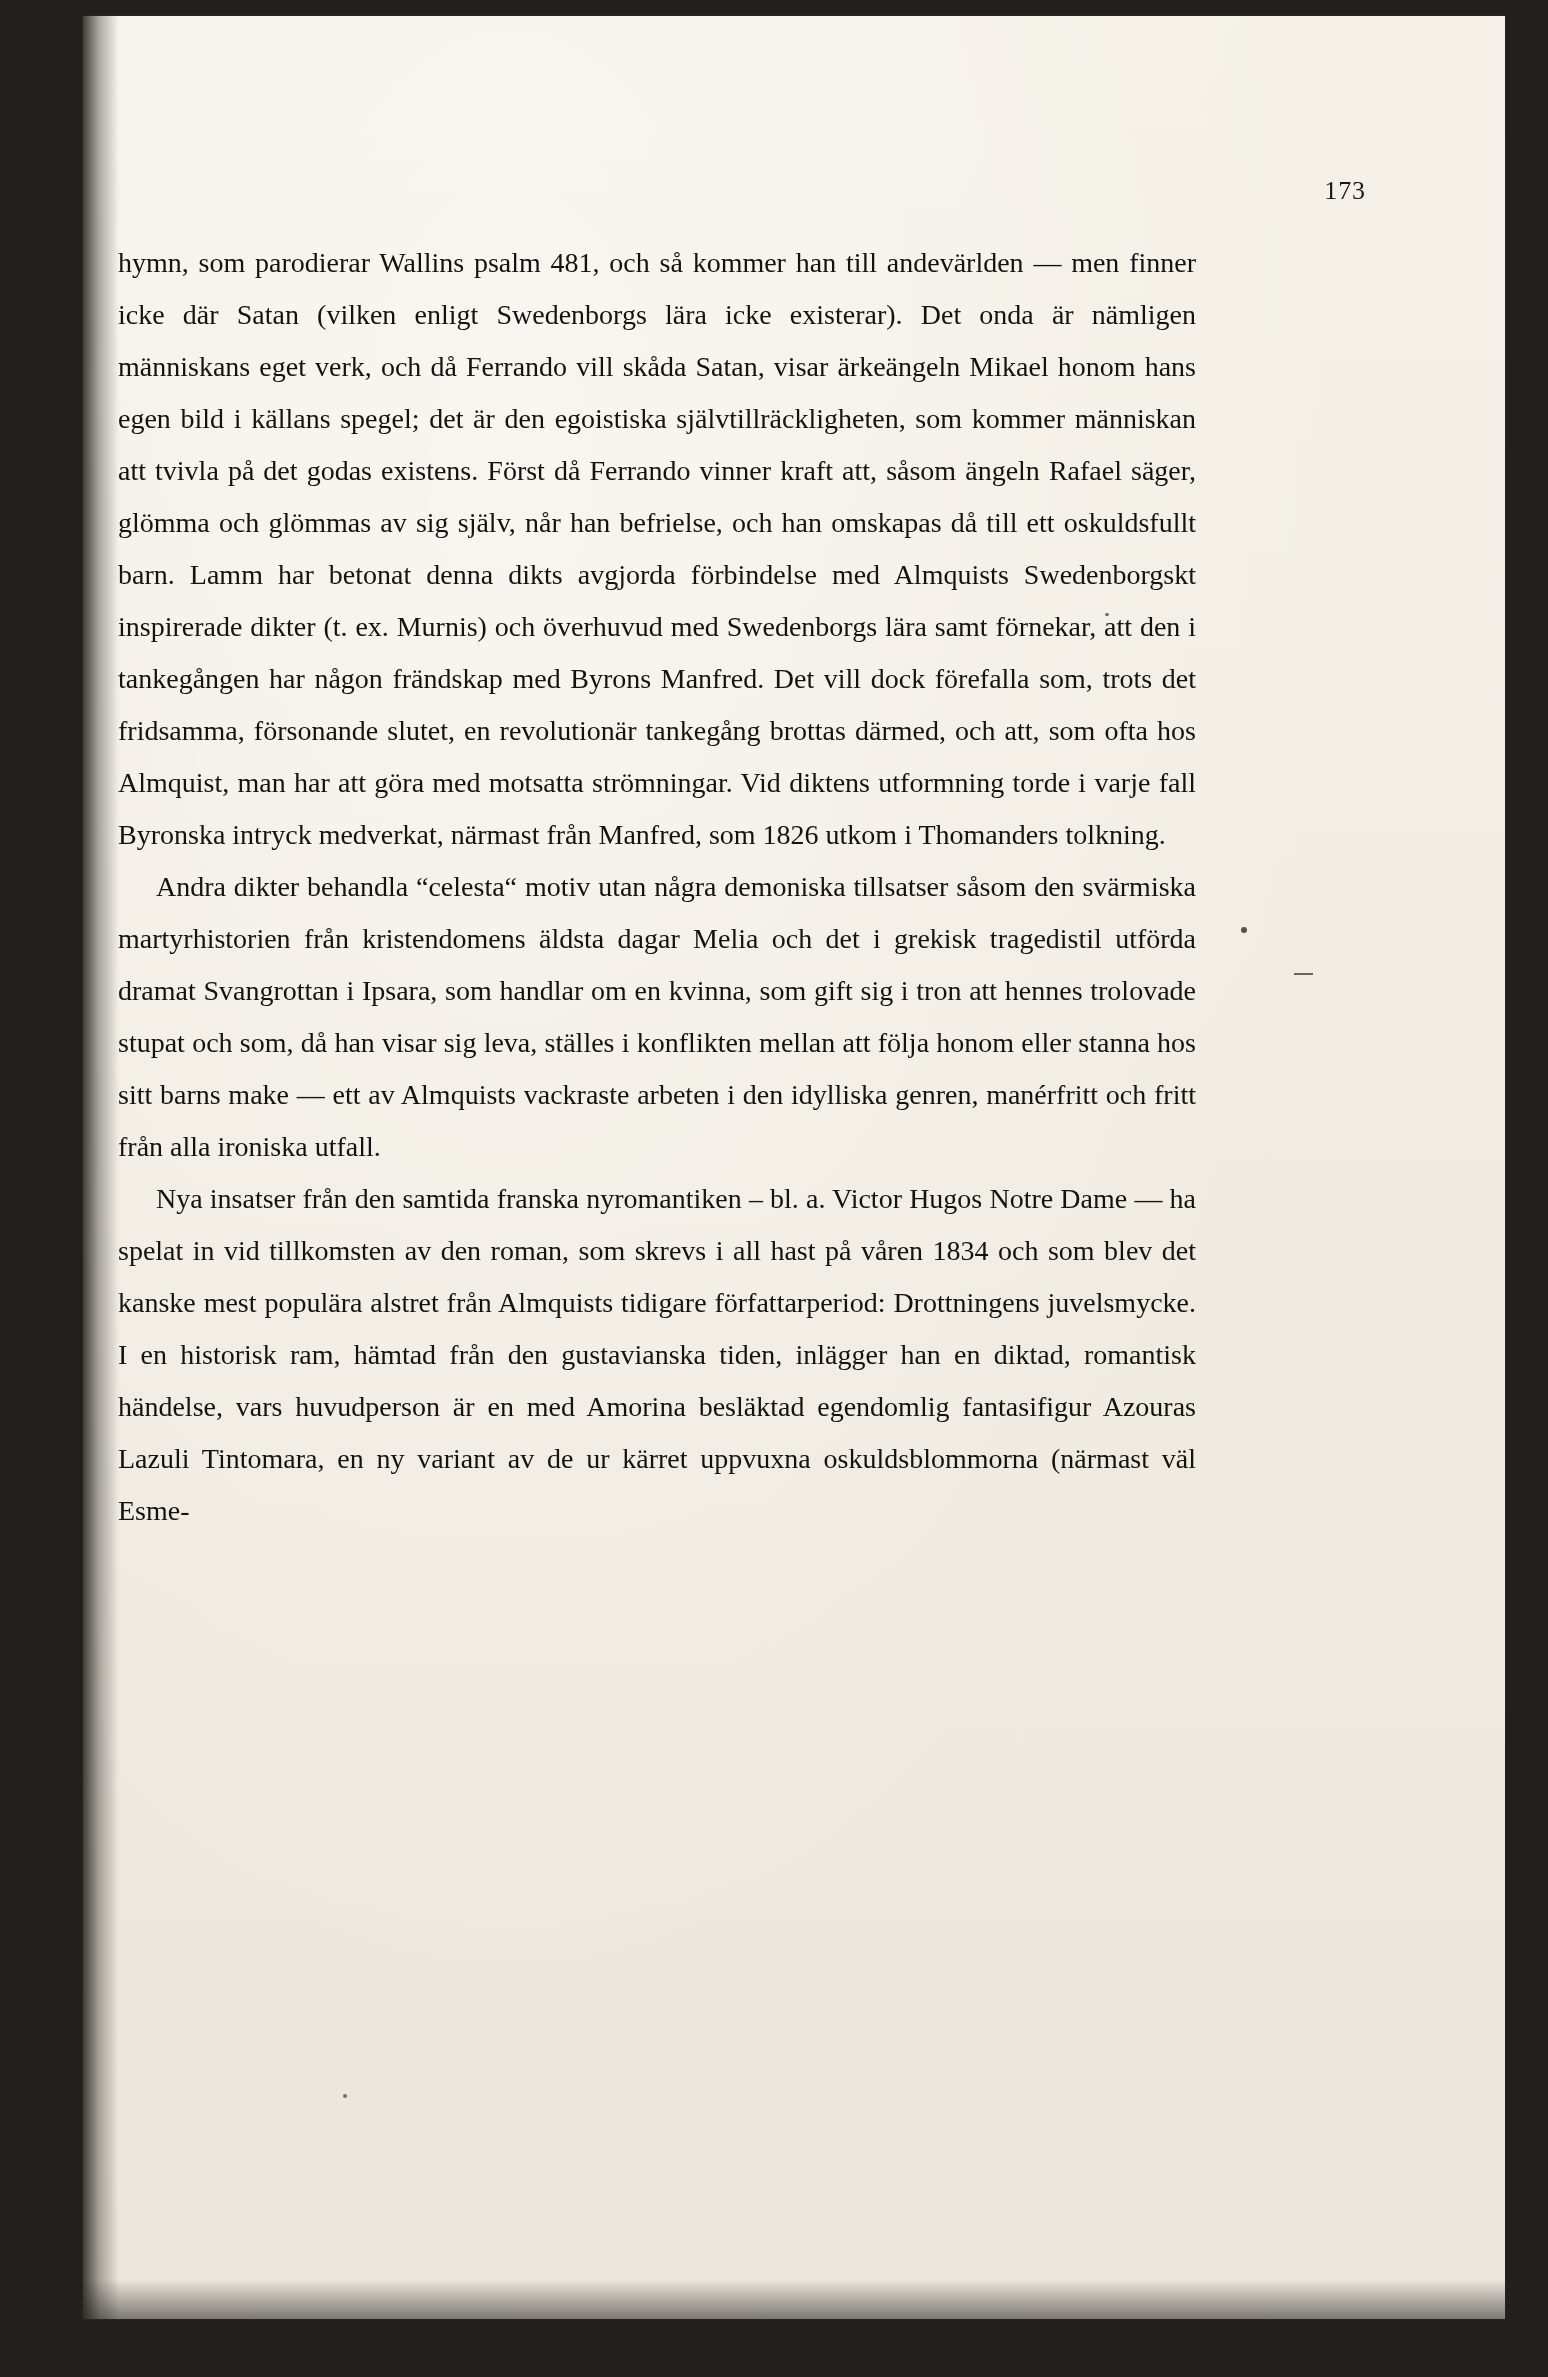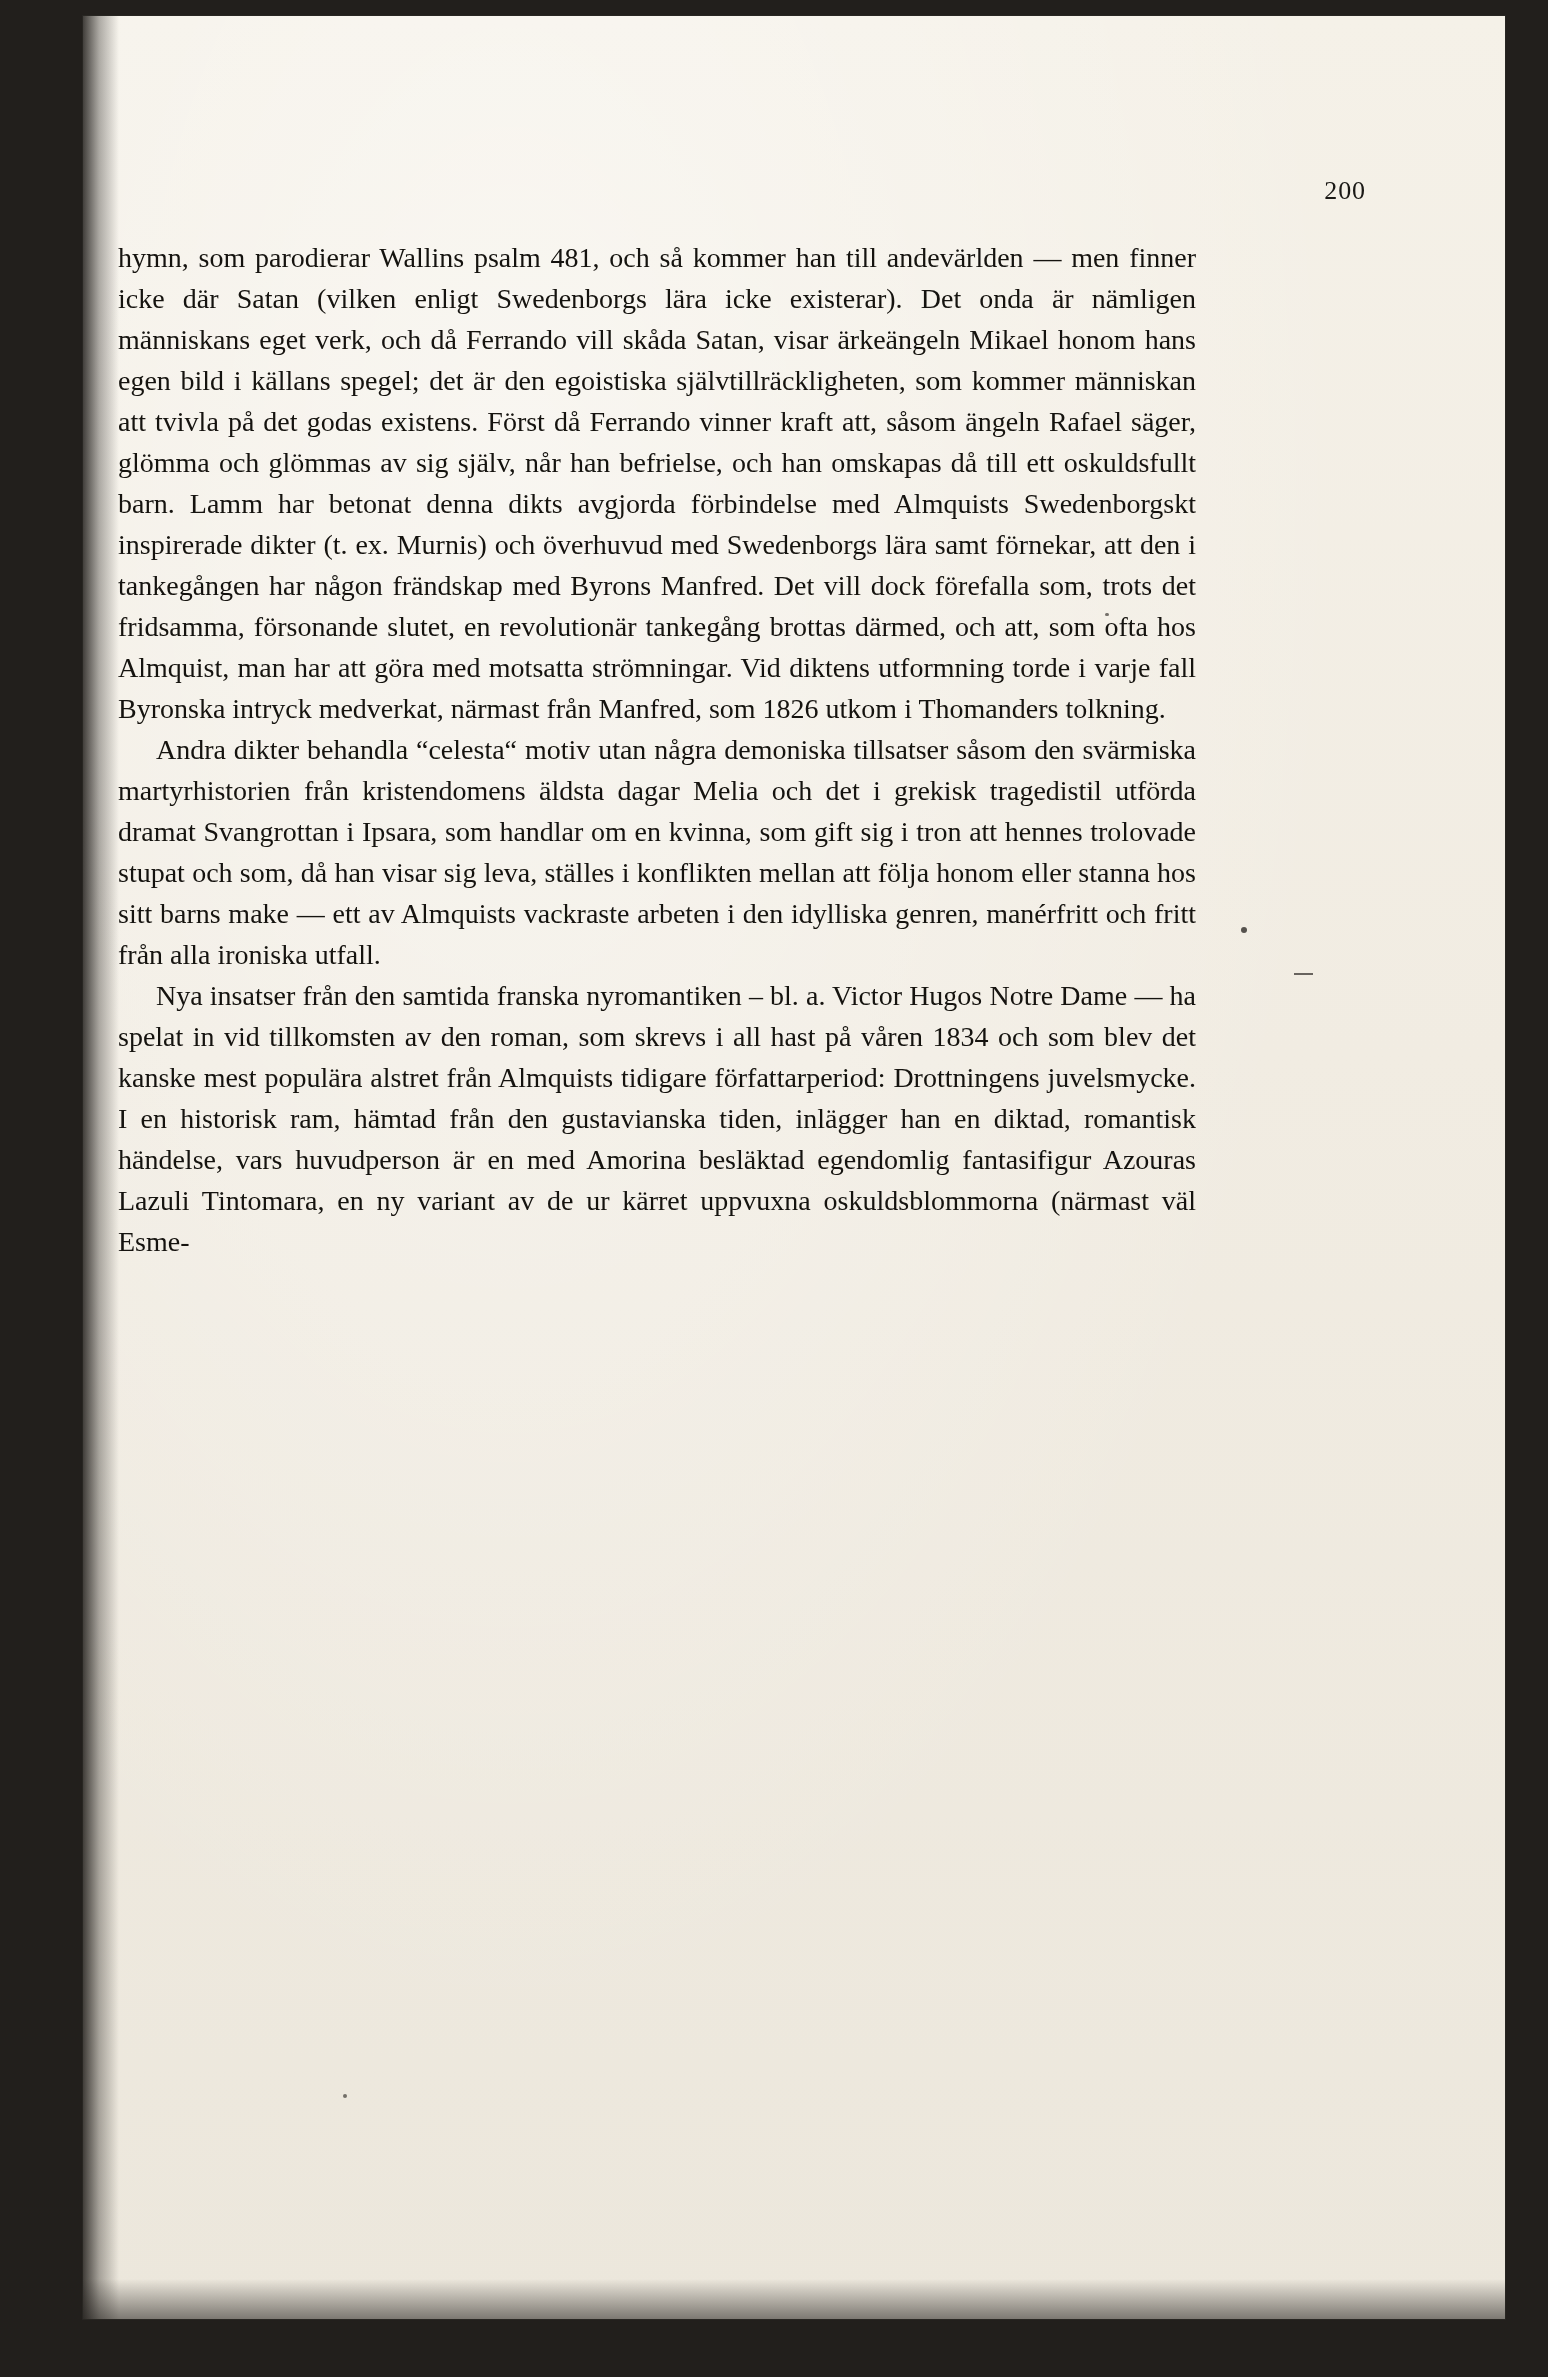--- a/index.html
+++ b/index.html
@@ -68,21 +68,21 @@
     letter-spacing: 0.9px;
     color: #1b1916;
   }
   .textblock {
     position: absolute;
     left: 35px;
     top: 221px;
     width: 1078px;
     color: #15130f;
     font-size: 28px;
-    line-height: 41px;
+    line-height: 52px;
     text-align: justify;
   }
   .textblock p {
     margin: 0;
   }
   .textblock p.indent {
     text-indent: 38px;
   }
   .marginal-dot {
     position: absolute;
@@ -119,21 +119,21 @@
 
   <div class="page">
     <div class="page-inner">
 
       <div class="gutter-left"></div>
       <div class="gutter-bottom"></div>
 
       <div class="speck" style="left:260px; top:2078px; width:4.3px; height:4.3px;"></div>
       <div class="speck" style="left:1022px; top:597px; width:3.5px; height:3.5px;"></div>
 
-      <div class="folio">200</div>
+      <div class="folio">173</div>
 
       <div class="textblock">
         <p>hymn, som parodierar Wallins psalm 481, och så kommer han till andevärlden — men finner icke där Satan (vilken enligt Swedenborgs lära icke existerar). Det onda är nämligen människans eget verk, och då Ferrando vill skåda Satan, visar ärkeängeln Mikael honom hans egen bild i källans spegel; det är den egoistiska självtillräckligheten, som kommer människan att tvivla på det godas existens. Först då Ferrando vinner kraft att, såsom ängeln Rafael säger, glömma och glömmas av sig själv, når han befrielse, och han omskapas då till ett oskuldsfullt barn. Lamm har betonat denna dikts avgjorda förbindelse med Almquists Swedenborgskt inspirerade dikter (t. ex. Murnis) och överhuvud med Swedenborgs lära samt förnekar, att den i tankegången har någon frändskap med Byrons Manfred. Det vill dock förefalla som, trots det fridsamma, försonande slutet, en revolutionär tankegång brottas därmed, och att, som ofta hos Almquist, man har att göra med motsatta strömningar. Vid diktens utformning torde i varje fall Byronska intryck medverkat, närmast från Manfred, som 1826 utkom i Thomanders tolkning.</p>
         <p class="indent">Andra dikter behandla “celesta“ motiv utan några demoniska tillsatser såsom den svärmiska martyrhistorien från kristendomens äldsta dagar Melia och det i grekisk tragedistil utförda dramat Svangrottan i Ipsara, som handlar om en kvinna, som gift sig i tron att hennes trolovade stupat och som, då han visar sig leva, ställes i konflikten mellan att följa honom eller stanna hos sitt barns make — ett av Almquists vackraste arbeten i den idylliska genren, manérfritt och fritt från alla ironiska utfall.</p>
         <p class="indent">Nya insatser från den samtida franska nyromantiken – bl. a. Victor Hugos Notre Dame — ha spelat in vid tillkomsten av den roman, som skrevs i all hast på våren 1834 och som blev det kanske mest populära alstret från Almquists tidigare författarperiod: Drottningens juvelsmycke. I en historisk ram, hämtad från den gustavianska tiden, inlägger han en diktad, romantisk händelse, vars huvudperson är en med Amorina besläktad egendomlig fantasifigur Azouras Lazuli Tintomara, en ny variant av de ur kärret uppvuxna oskuldsblommorna (närmast väl Esme-</p>
       </div>
 
       <div class="marginal-dash" style="left:1211px; top:957px;"></div>
       <div class="marginal-dot" style="left:1158px; top:911px;"></div>
 

